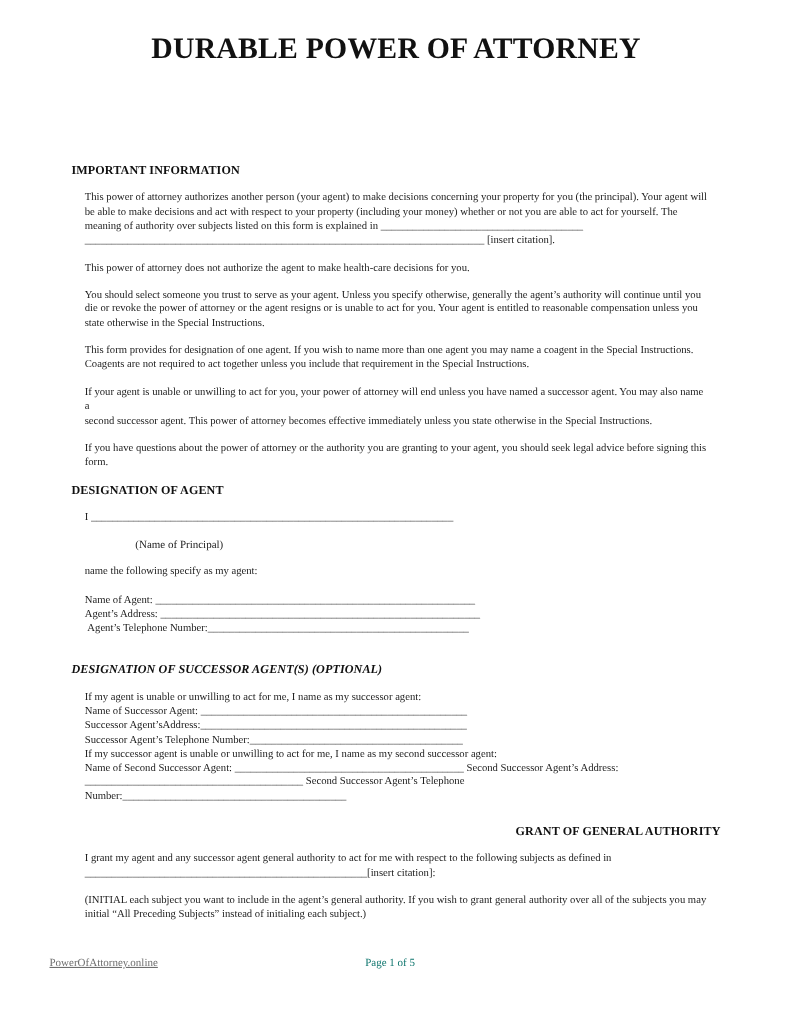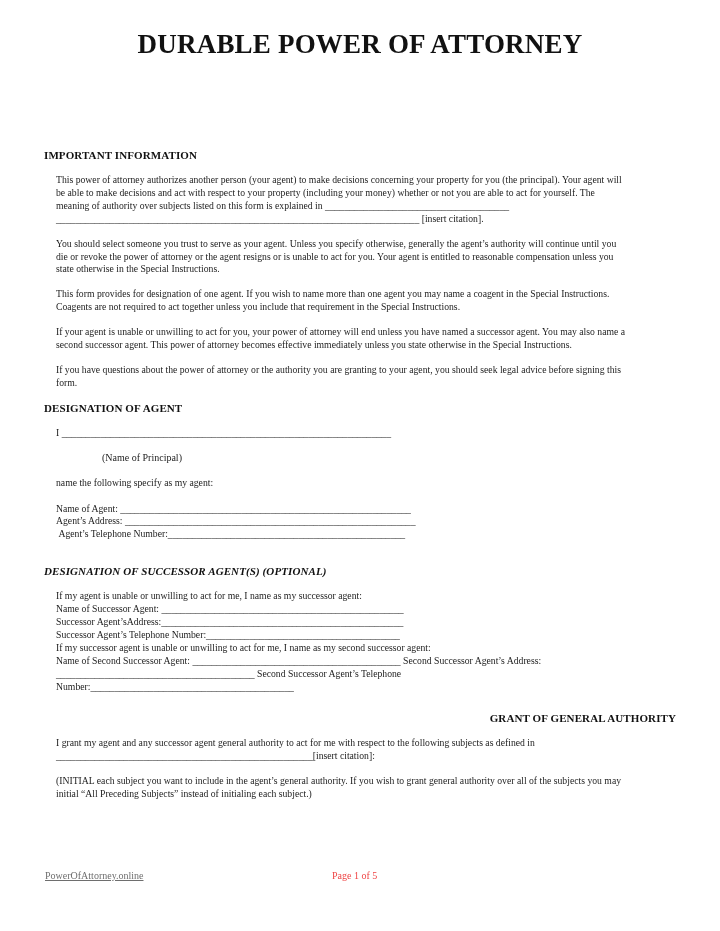--- a/index.html
+++ b/index.html
@@ -4,21 +4,21 @@
 <style>
   html,body{margin:0;padding:0;}
   body{
     width:720px;height:931px;
     background:#ffffff;
     font-family:"Liberation Serif","DejaVu Serif",serif;
     color:#1c1c1c;
     position:relative;
     overflow:hidden;
   }
-  .page{padding:0 44px;position:relative;}
+  .page{padding:0 65px;position:relative;}
   h1.doc-title{
     margin:27px 0 0 0;
     font-size:27px;line-height:34px;
     font-weight:bold;text-align:center;color:#111;
     letter-spacing:0.2px;
   }
   h2.sec{
     font-size:11px;line-height:13px;font-weight:bold;color:#111;
     margin:0;letter-spacing:0.1px;
   }
@@ -36,36 +36,37 @@
     font-size:10px;line-height:12.9px;margin:0 0 0 58px;color:#1c1c1c;
   }
   footer{
     position:absolute;top:868px;left:45px;right:45px;height:20px;
     font-size:10px;line-height:15px;color:#6e6e6e;
   }
   .footer-link{
     color:#6e6e6e;text-decoration:underline;cursor:pointer;
   }
   .page-indicator{
-    position:absolute;left:287px;top:0;color:#ef4444;
+    position:absolute;left:287px;top:0;color:#0f766e;
   }
 </style>
 </head>
 <body>
 
 <div class="page">
 
   <h1 class="doc-title">DURABLE POWER OF ATTORNEY</h1>
 
   <section>
     <h2 class="sec first">IMPORTANT INFORMATION</h2>
     <p class="body mt15">This power of attorney authorizes another person (your agent) to make decisions concerning your property for you (the principal). Your agent will
 be able to make decisions and act with respect to your property (including your money) whether or not you are able to act for yourself. The
 meaning of authority over subjects listed on this form is explained in ______________________________________
 ___________________________________________________________________________ [insert citation].</p>
+    <p class="body mt12">This power of attorney does not authorize the agent to make health-care decisions for you.</p>
     <p class="body mt11">You should select someone you trust to serve as your agent. Unless you specify otherwise, generally the agent’s authority will continue until you
 die or revoke the power of attorney or the agent resigns or is unable to act for you. Your agent is entitled to reasonable compensation unless you
 state otherwise in the Special Instructions.</p>
     <p class="body mt12">This form provides for designation of one agent. If you wish to name more than one agent you may name a coagent in the Special Instructions.
 Coagents are not required to act together unless you include that requirement in the Special Instructions.</p>
     <p class="body mt11">If your agent is unable or unwilling to act for you, your power of attorney will end unless you have named a successor agent. You may also name a
 second successor agent. This power of attorney becomes effective immediately unless you state otherwise in the Special Instructions.</p>
     <p class="body mt14">If you have questions about the power of attorney or the authority you are granting to your agent, you should seek legal advice before signing this
 form.</p>
   </section>

